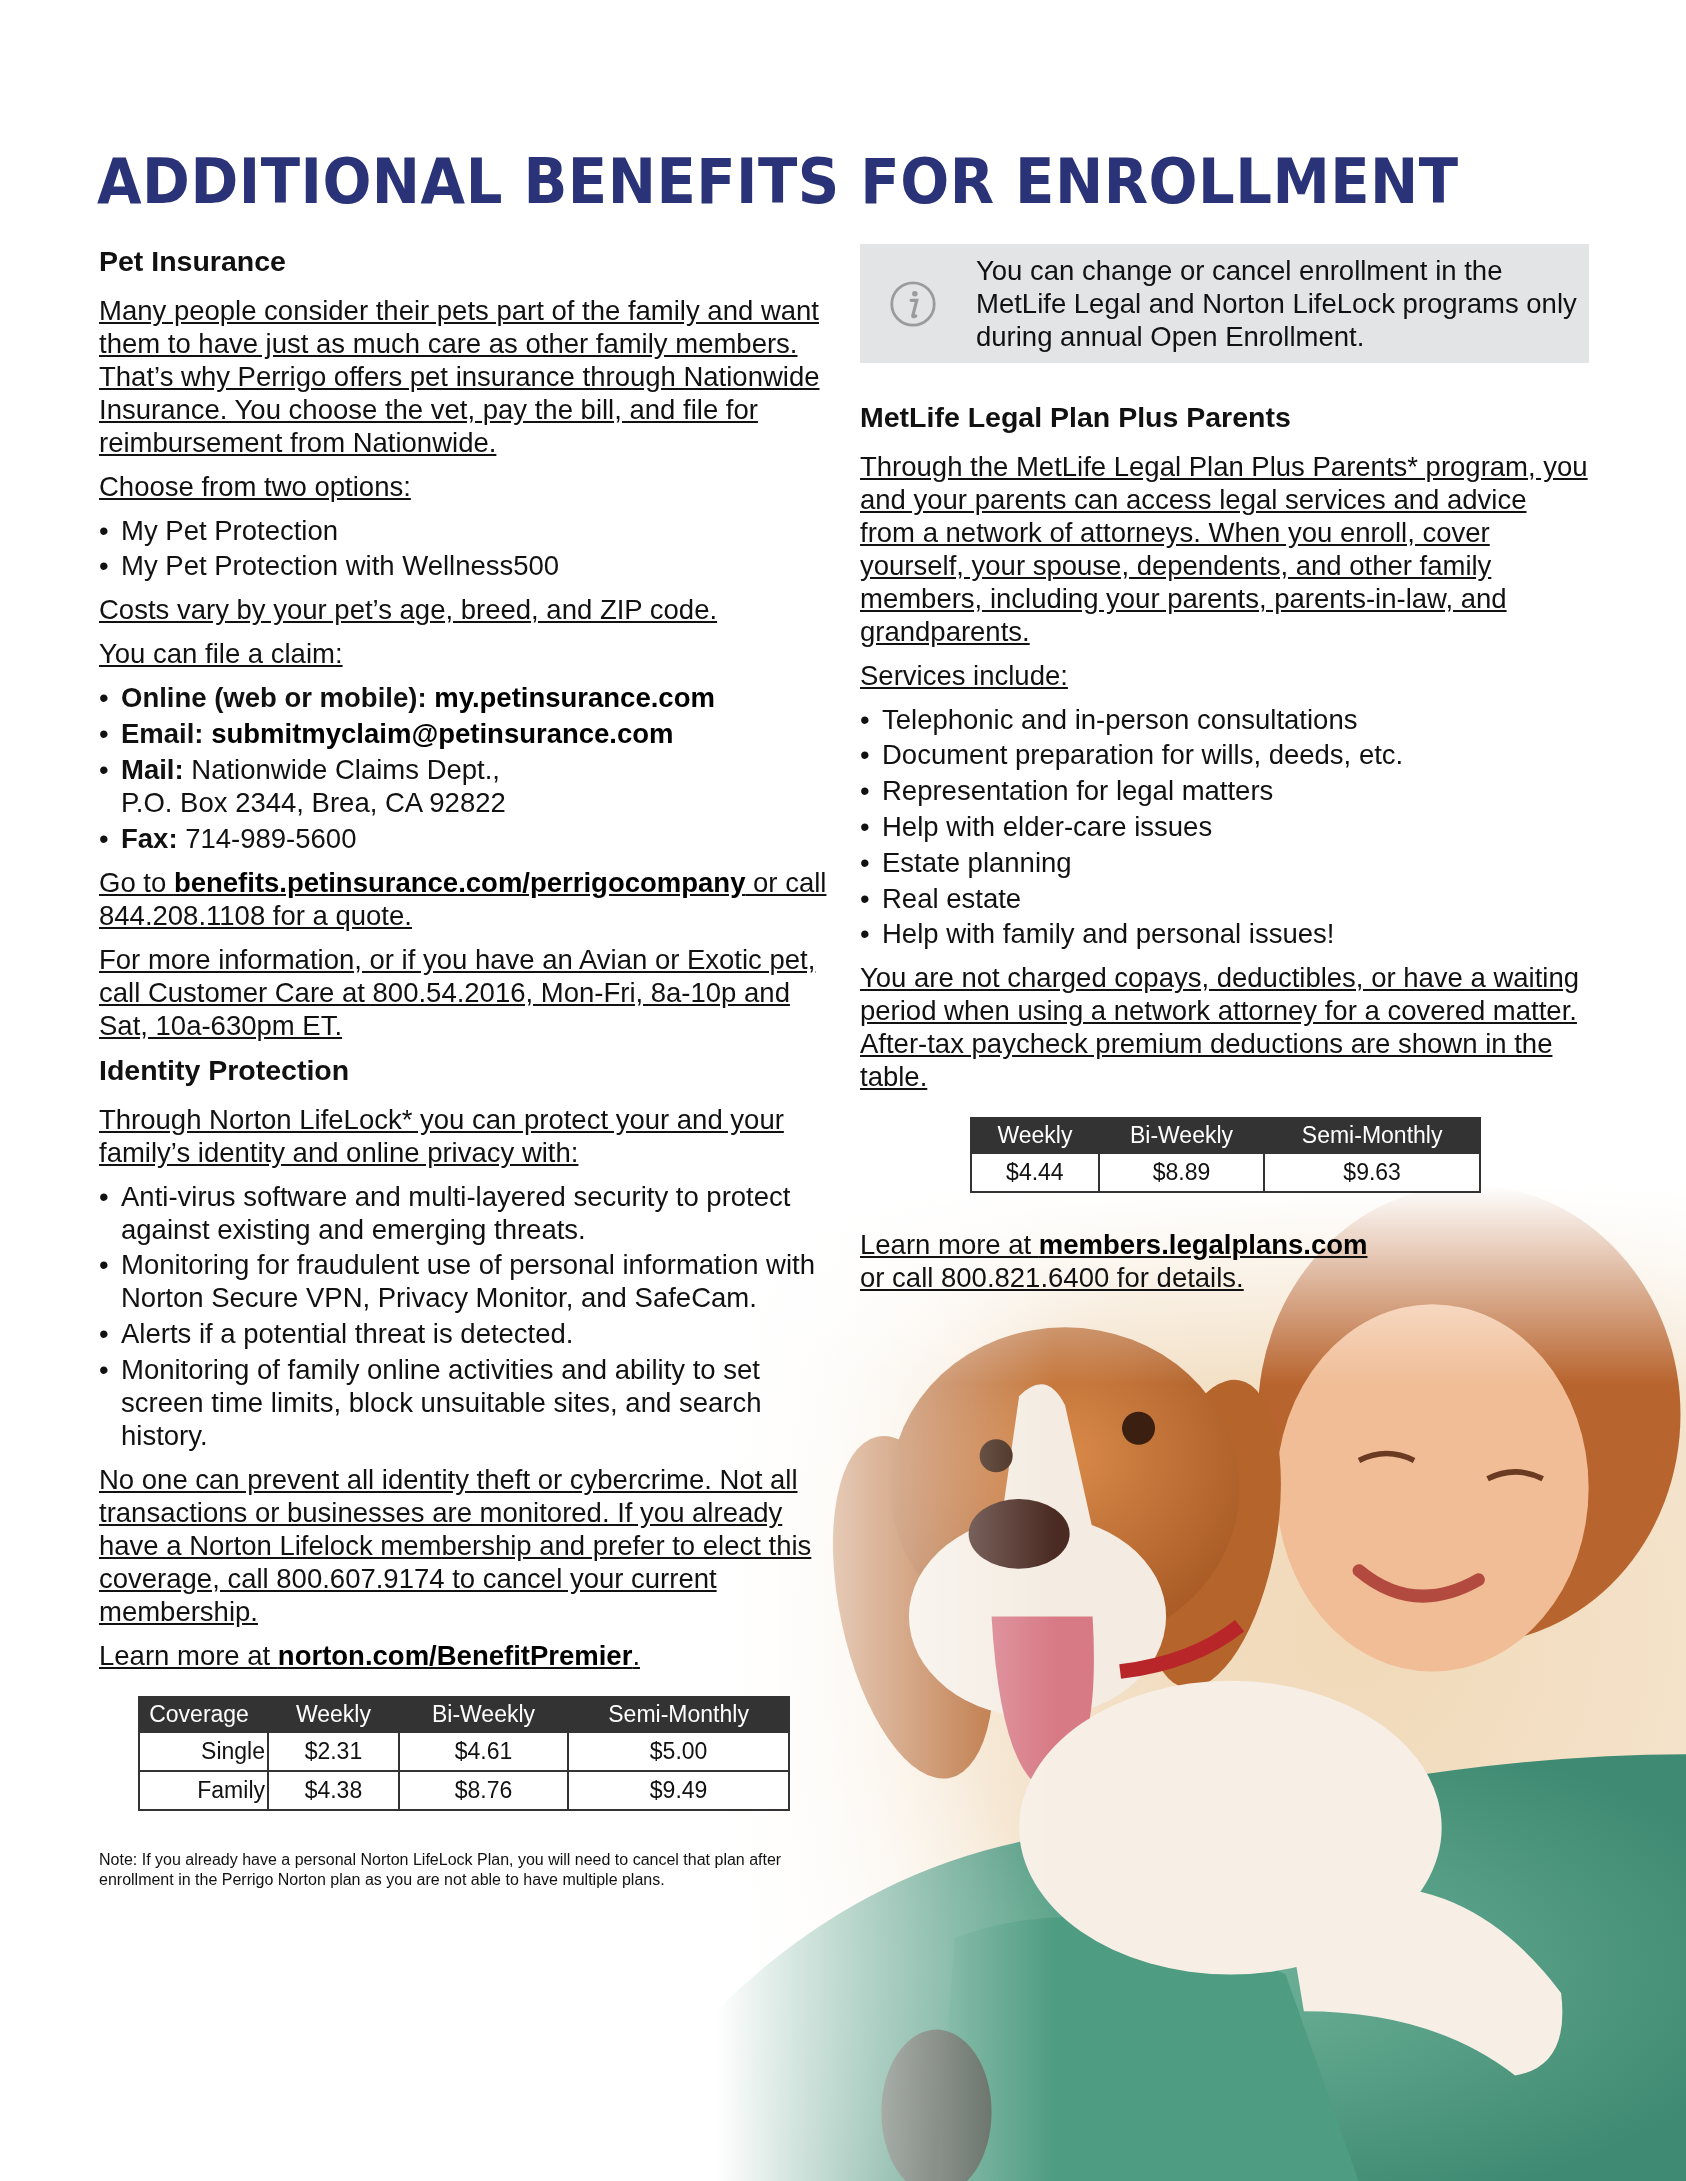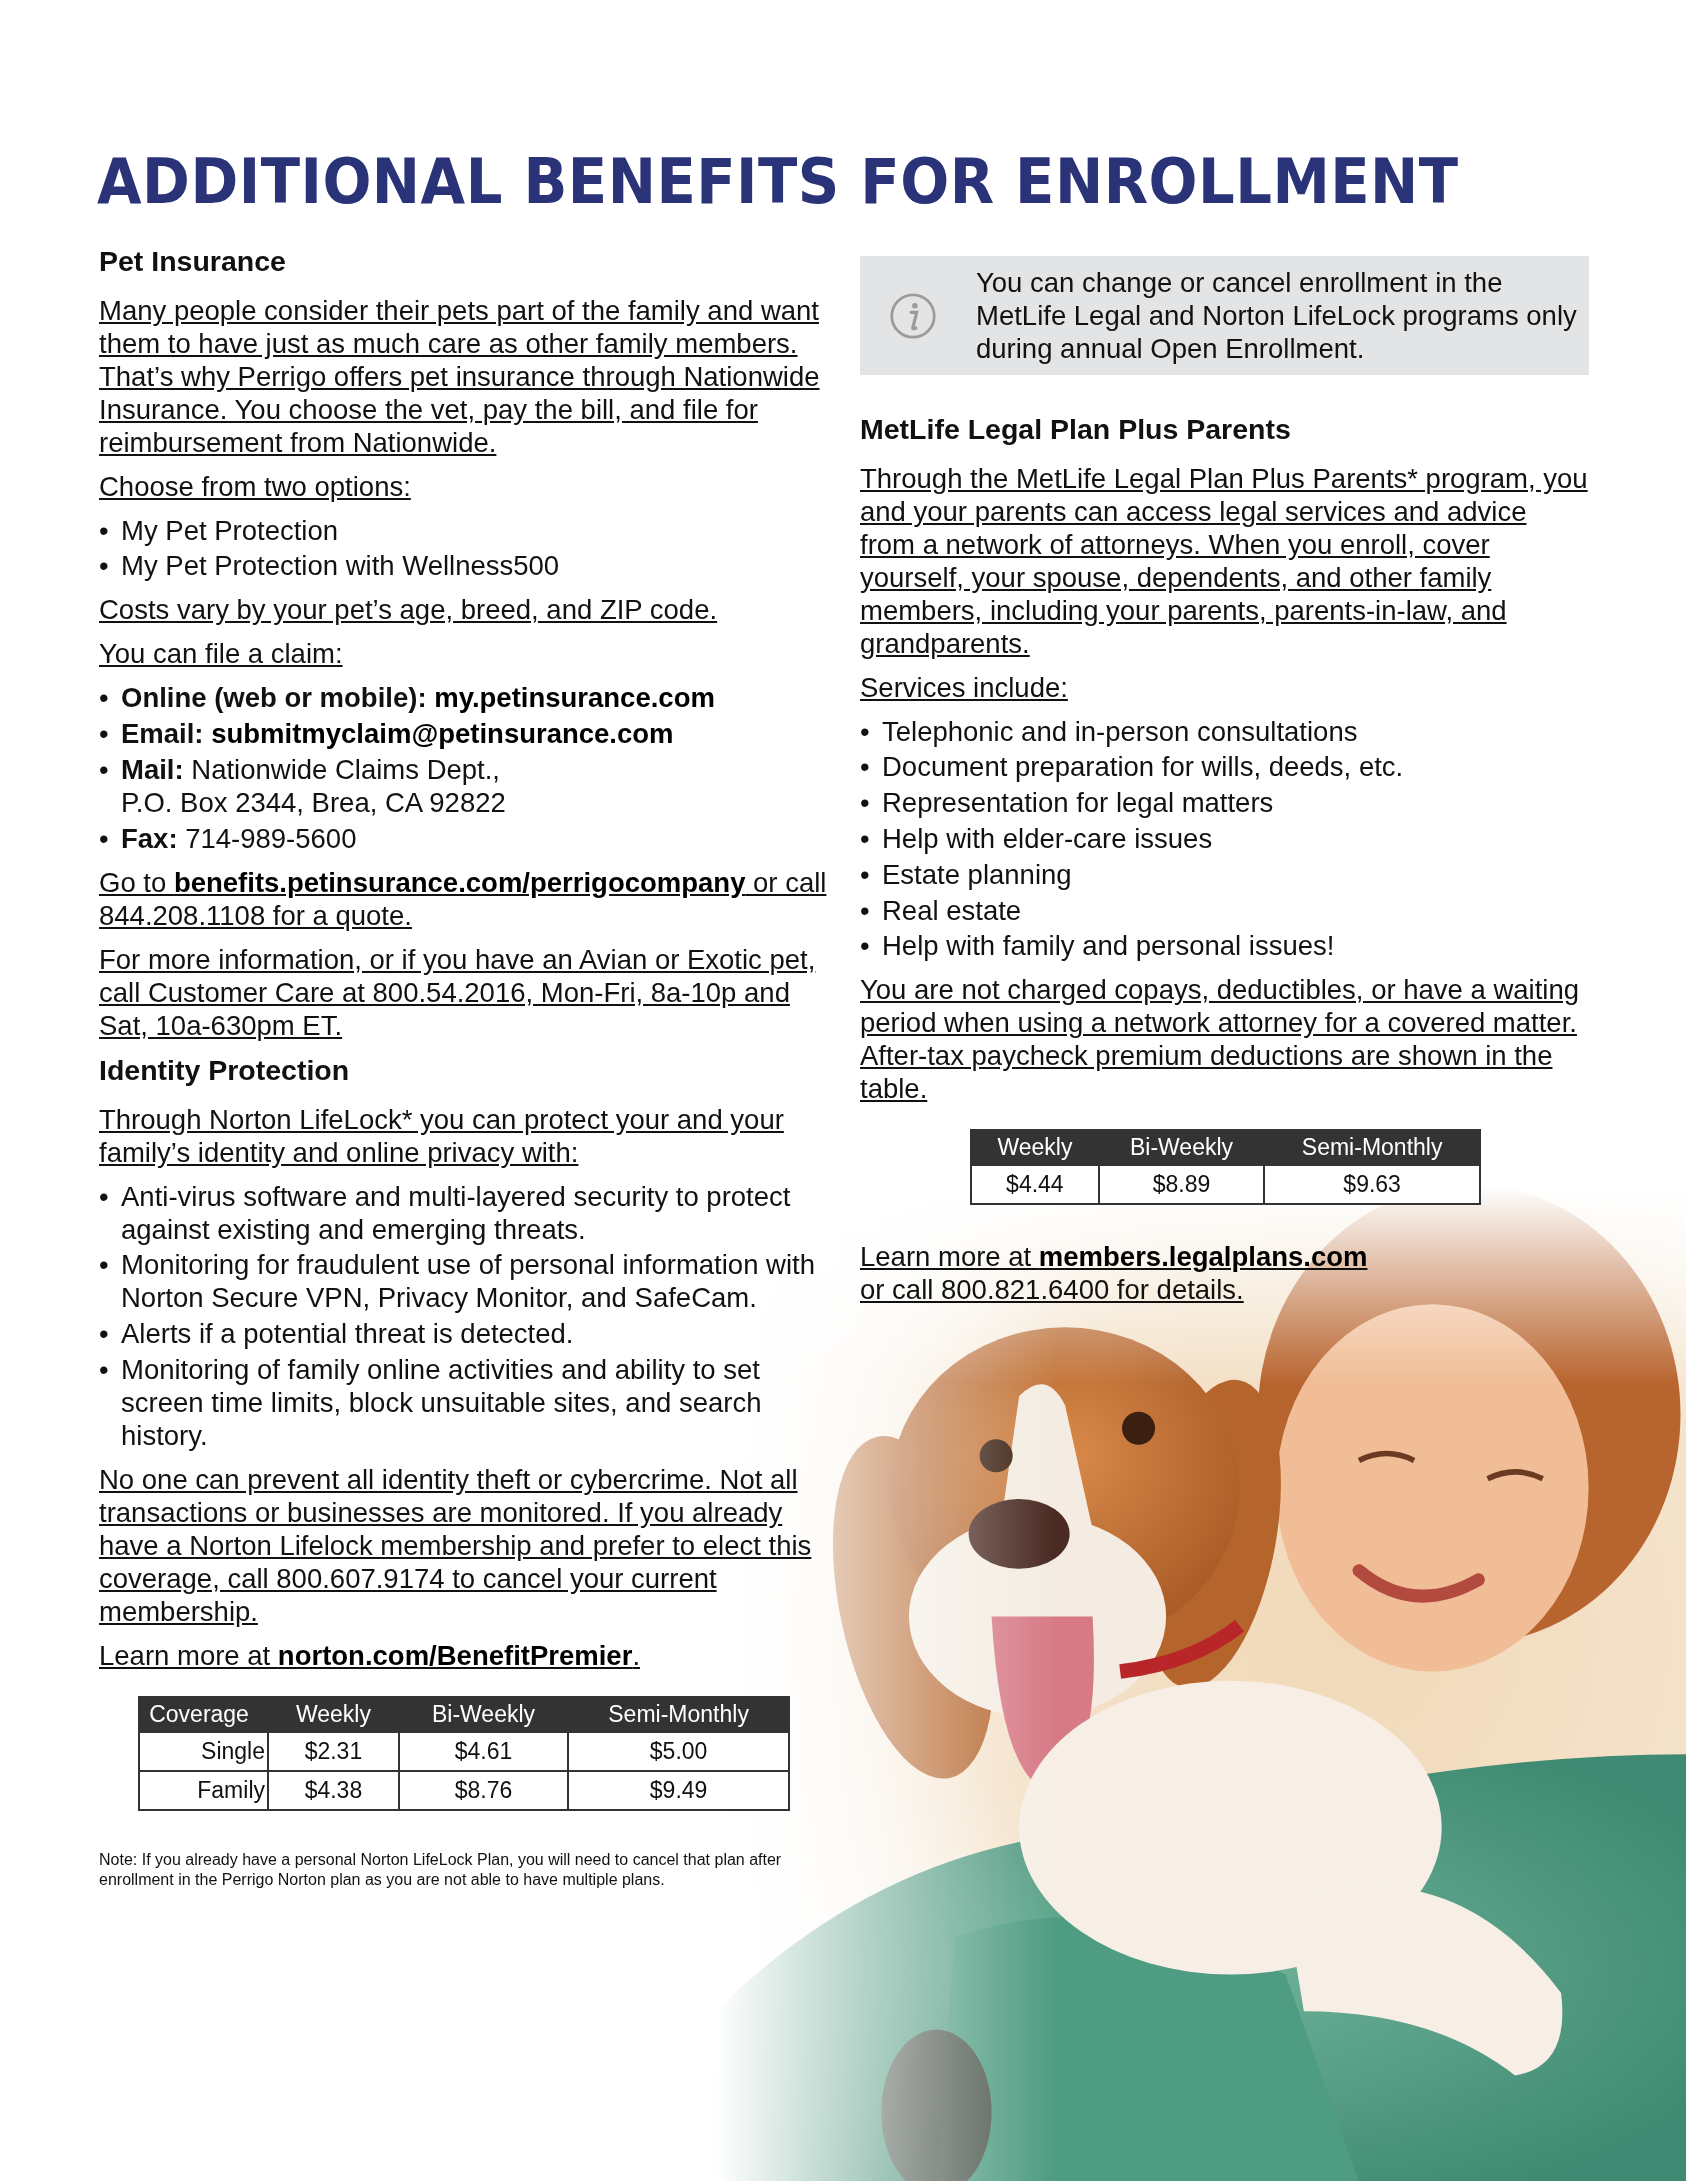--- a/index.html
+++ b/index.html
@@ -15,21 +15,21 @@
   .title {
     position: absolute; left: 97px; top: 145px;
     font-family: "DejaVu Sans", sans-serif; font-weight: bold;
     font-size: 62px; letter-spacing: 0.5px; color: #2a3278;
     transform: scaleX(0.93); transform-origin: left top; white-space: nowrap;
     z-index: 2;
   }
 
   .col { position: absolute; z-index: 2; font-size: 27.5px; line-height: 33px; }
   .col-left { left: 99px; top: 244px; width: 735px; }
-  .col-right { left: 860px; top: 256px; width: 729px; }
+  .col-right { left: 860px; top: 244px; width: 729px; }
 
   h2.section { font-size: 28.5px; font-weight: bold; line-height: 35px; margin-bottom: 14.7px; }
   p.para { margin-bottom: 11px; text-decoration: underline; }
   ul.bullets { list-style: none; margin-bottom: 11px; }
   ul.bullets li { position: relative; padding-left: 22px; line-height: 33px; margin-bottom: 2.8px; }
   ul.bullets li::before { content: "•"; position: absolute; left: 0; top: 0; }
   .bold { font-weight: bold; }
   .link { color: #000000; font-weight: bold; text-decoration: none; }
 
   .info-box {

